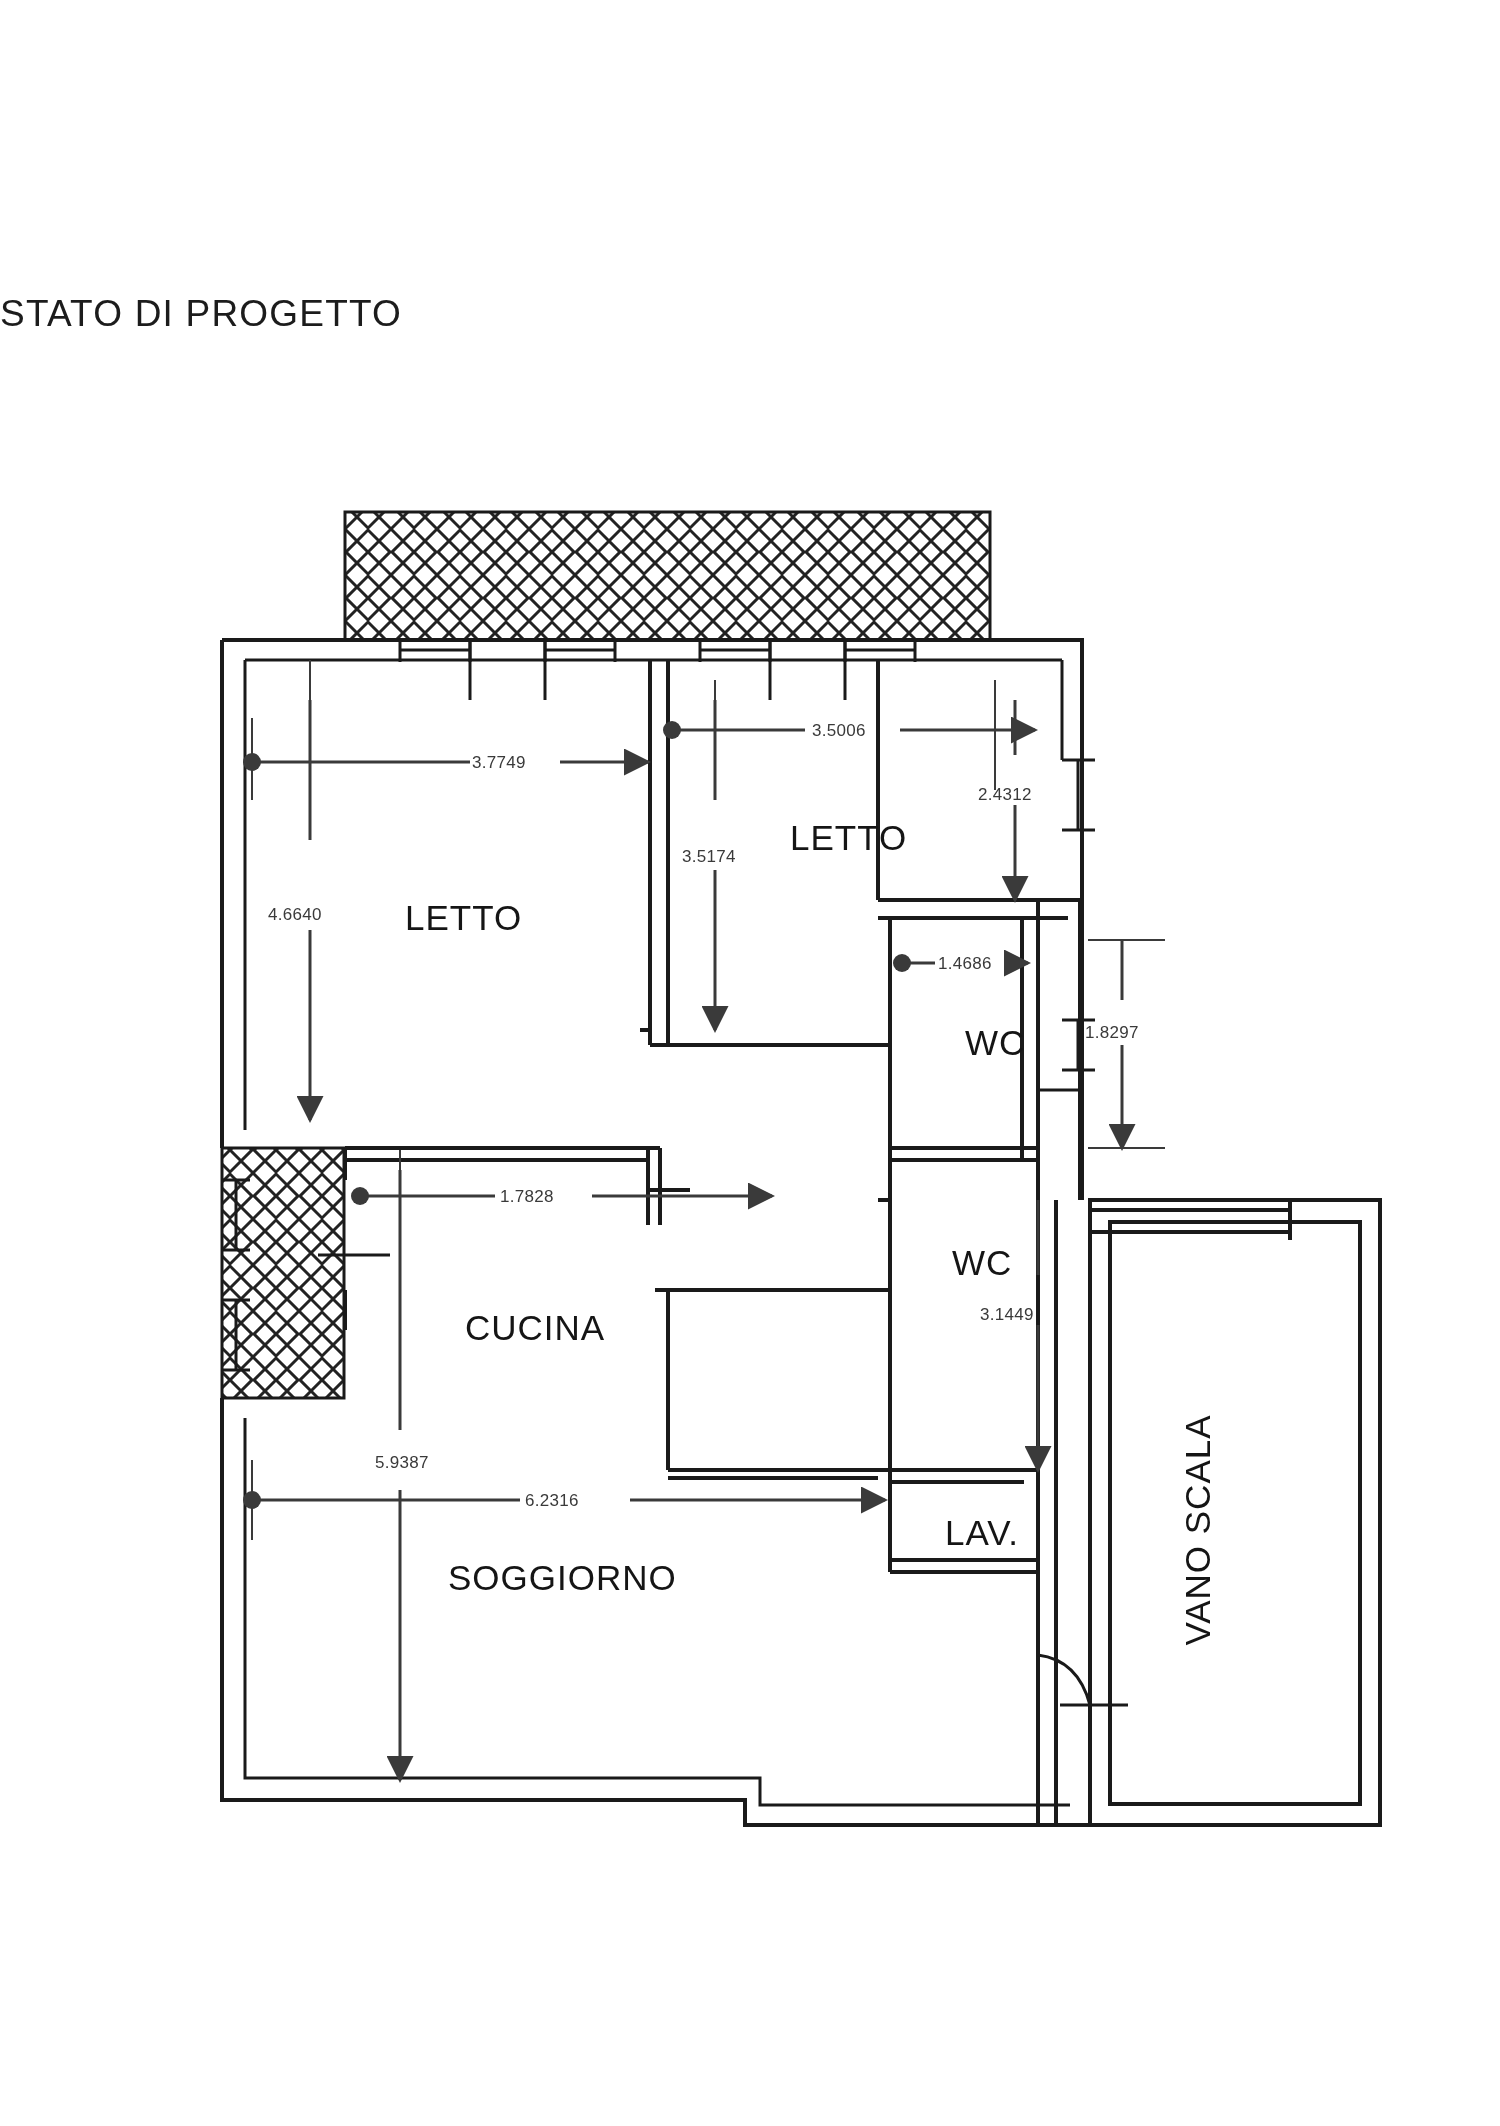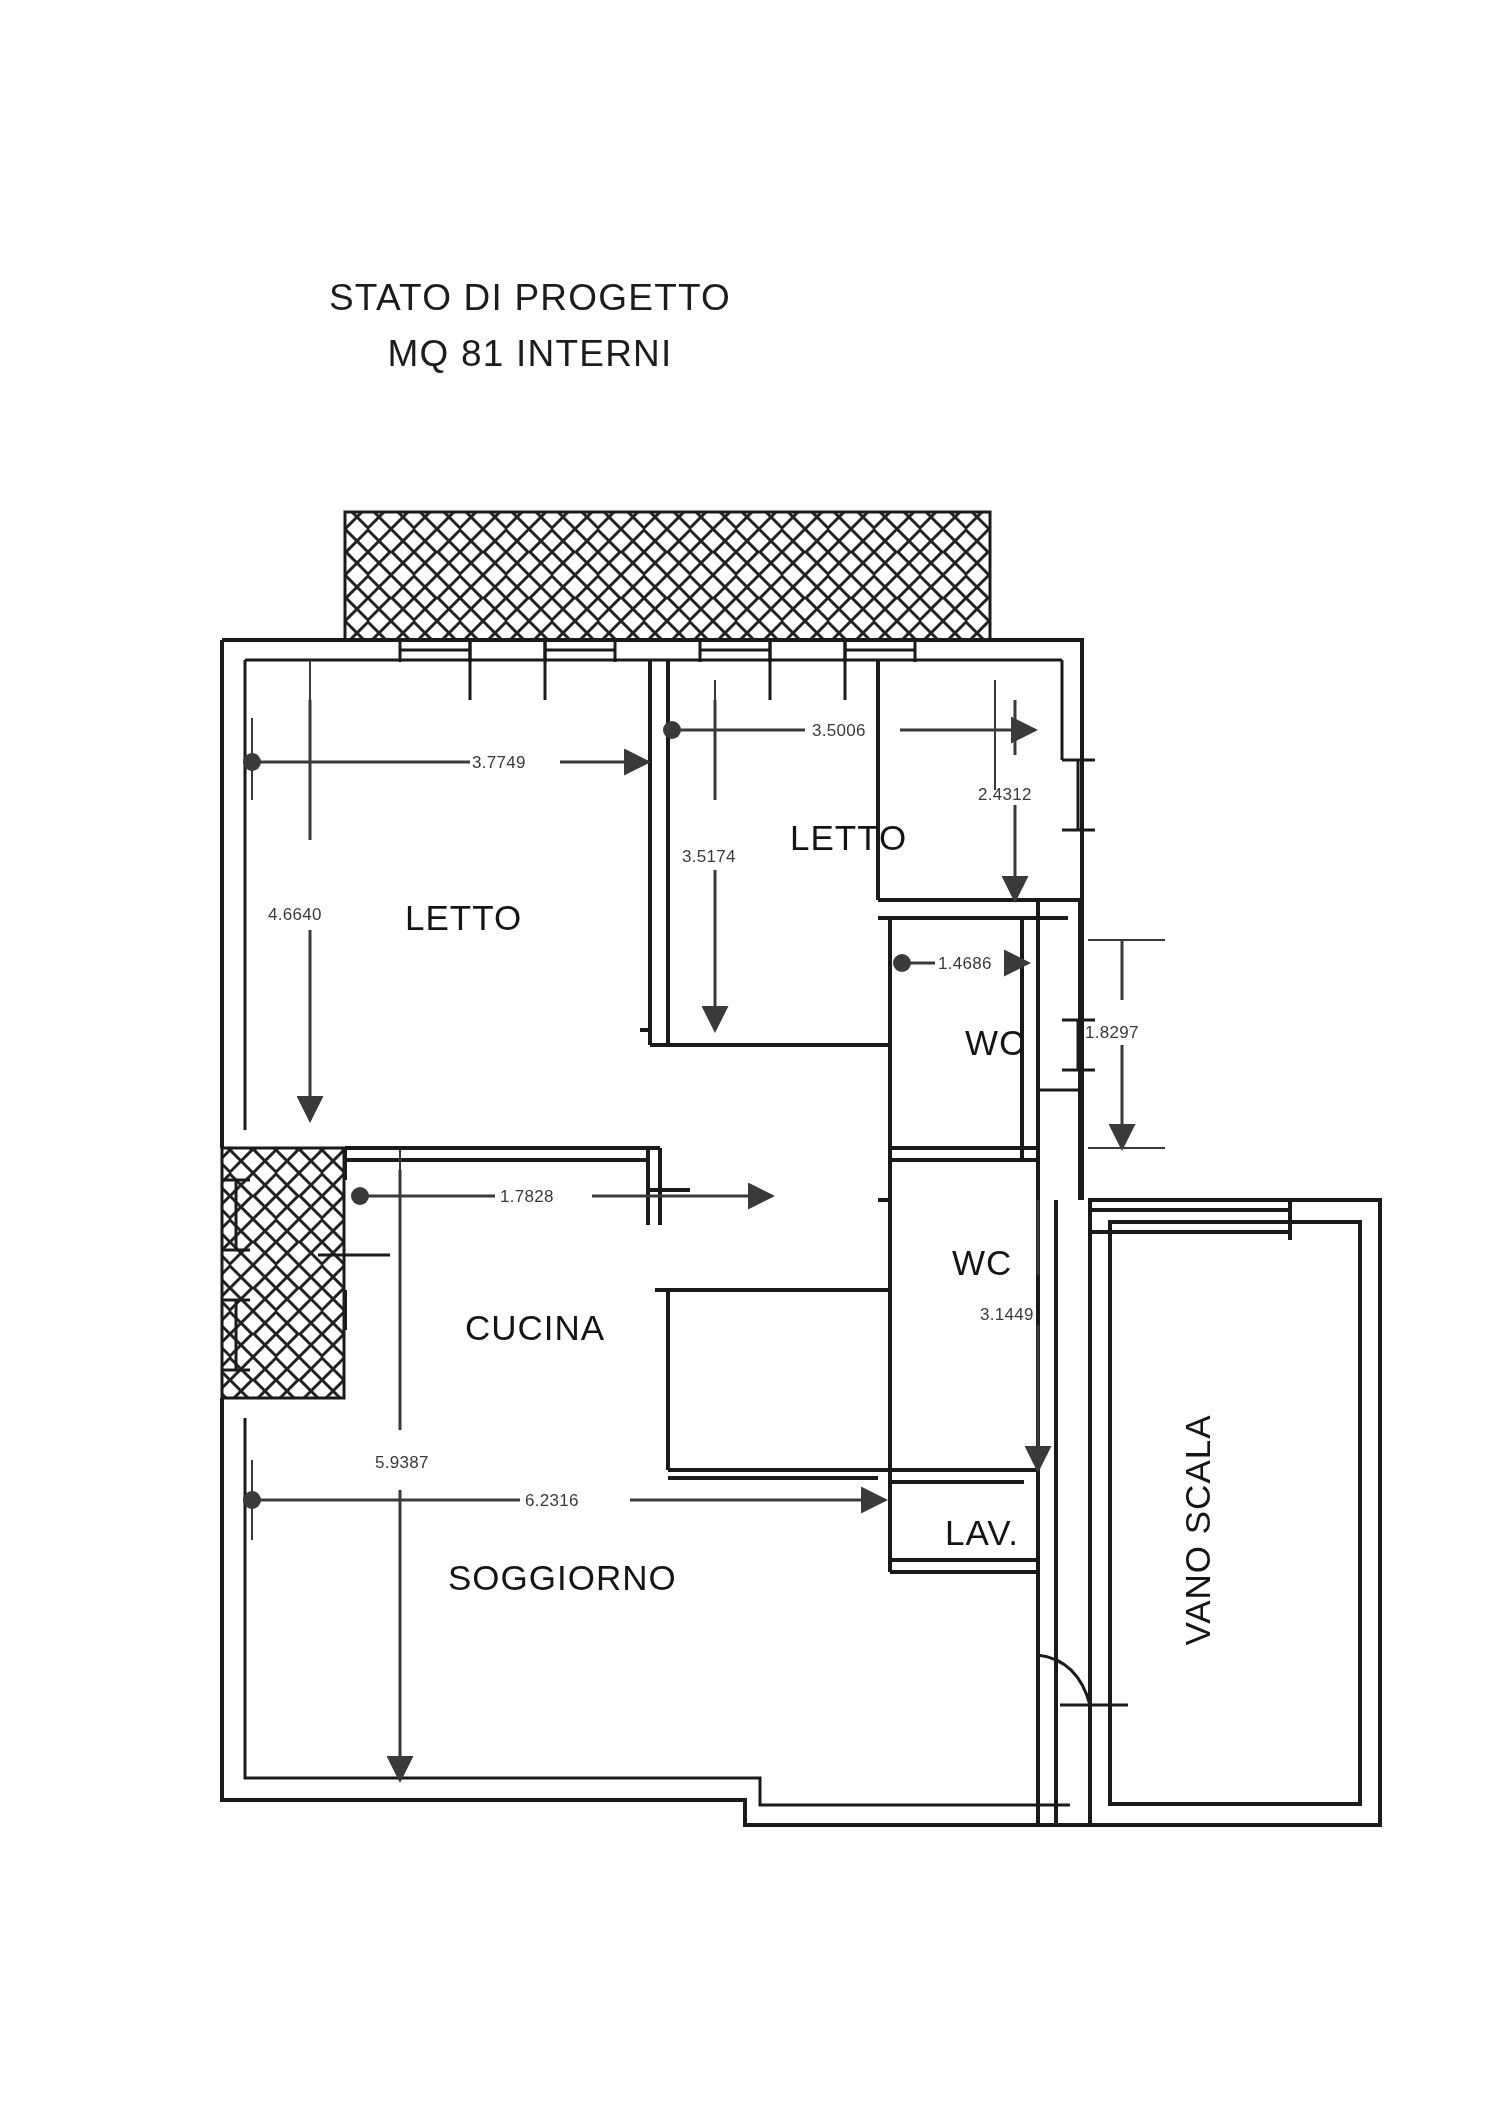--- a/index.html
+++ b/index.html
@@ -15,23 +15,23 @@
   #page {
     position: relative;
     width: 1500px;
     height: 2126px;
     background: #ffffff;
     overflow: hidden;
   }
   #title-block {
     position: absolute;
     left: 0;
-    top: 270px;
+    top: 286px;
     width: 1060px;
-    text-align: center;
+    text-align: left;
     line-height: 1.5;
   }
   #title-block .title-line {
     font-size: 37px;
     letter-spacing: 1.2px;
     color: #1c1c1c;
     font-weight: 400;
     white-space: nowrap;
   }
   #plan-svg {
@@ -54,21 +54,20 @@
     letter-spacing: 0.3px;
   }
 </style>
 </head>
 <body>
 
 <div id="page">
 
   <div id="title-block">
     <div class="title-line">STATO DI PROGETTO</div>
-    <div class="title-line">MQ 81 INTERNI</div>
   </div>
 
   <svg id="plan-svg" viewBox="0 0 1500 2126">
     <defs>
       <pattern id="hatchDiamond" width="46" height="46" patternUnits="userSpaceOnUse">
         <path d="M -12 34 L 34 -12 M 0 46 L 46 0 M 12 58 L 58 12" stroke="#222222" stroke-width="3" fill="none"></path>
         <path d="M -12 12 L 34 58 M 0 0 L 46 46 M 12 -12 L 58 34" stroke="#222222" stroke-width="3" fill="none"></path>
       </pattern>
       <marker id="arrEnd" markerWidth="9" markerHeight="9" refX="8" refY="4.5" orient="auto">
         <path d="M0,0 L9,4.5 L0,9 z" fill="#3a3a3a"></path>

